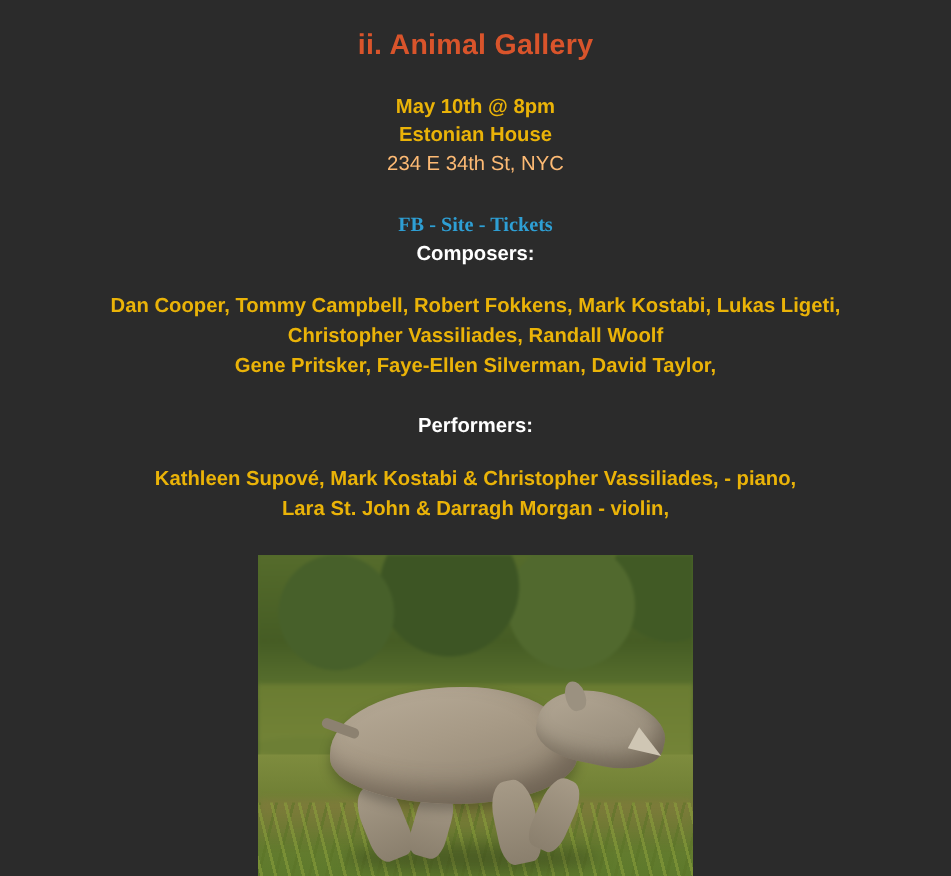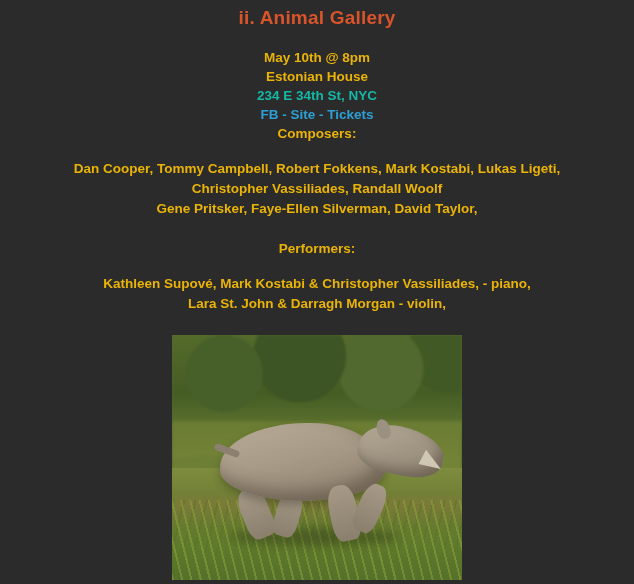--- a/index.html
+++ b/index.html
@@ -17,51 +17,53 @@
     width: 634px;
     height: 584px;
     position: relative;
     box-sizing: border-box;
     text-align: center;
   }
   .title {
     color: #d9542b;
     font-size: 19px;
     font-weight: bold;
-    padding-top: 6px;
+    padding-top: 19px;
     line-height: 24px;
     letter-spacing: 0.2px;
   }
   .block {
     margin-top: 18px;
   }
   .line {
     color: #eab308;
     font-size: 13.5px;
     font-weight: bold;
     line-height: 19px;
   }
   .line.addr {
-    color: #14b8a6;
-    font-weight: bold;
+    color: #fdba74;
+    font-weight: normal;
   }
   .links {
+    margin-top: 22px;
     font-size: 13.5px;
     font-weight: bold;
     line-height: 19px;
+    font-family: Liberation Serif, serif;
   }
   .links a {
     color: #2e9fd4;
     text-decoration: none;
   }
   .links .sep {
     color: #2e9fd4;
   }
   .section-head {
-    color: #eab308;
+    color: #ffffff;
     font-size: 13.5px;
     font-weight: bold;
     line-height: 19px;
   }
   .names {
     margin-top: 16px;
   }
   .names .line {
     line-height: 20px;
   }

